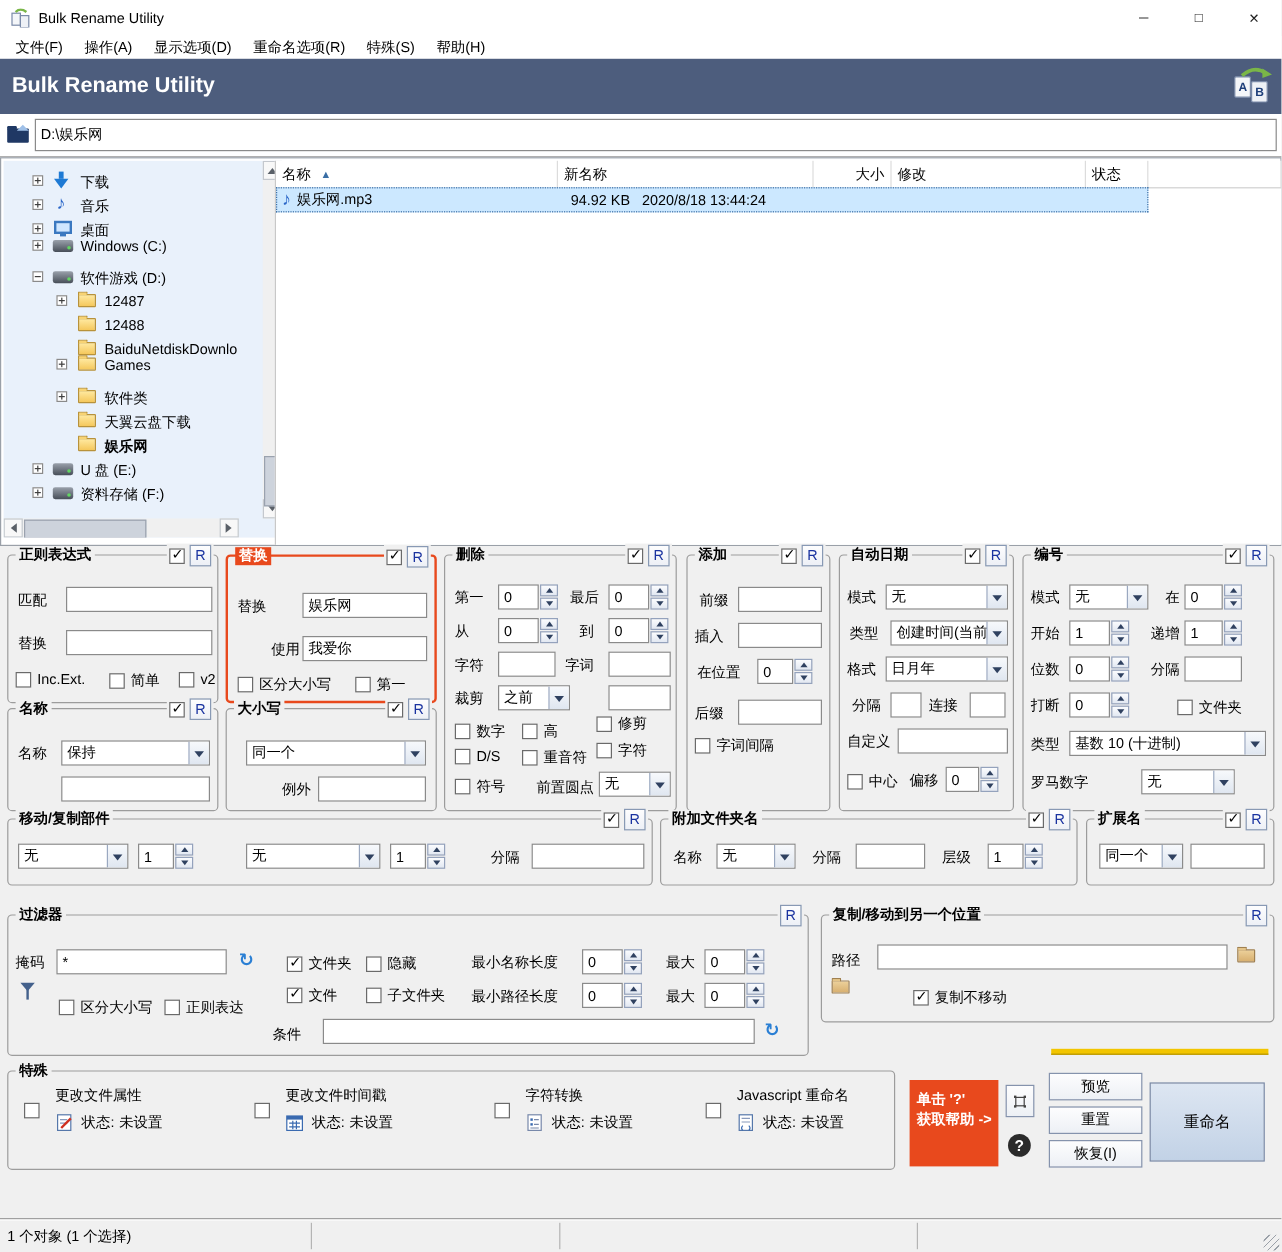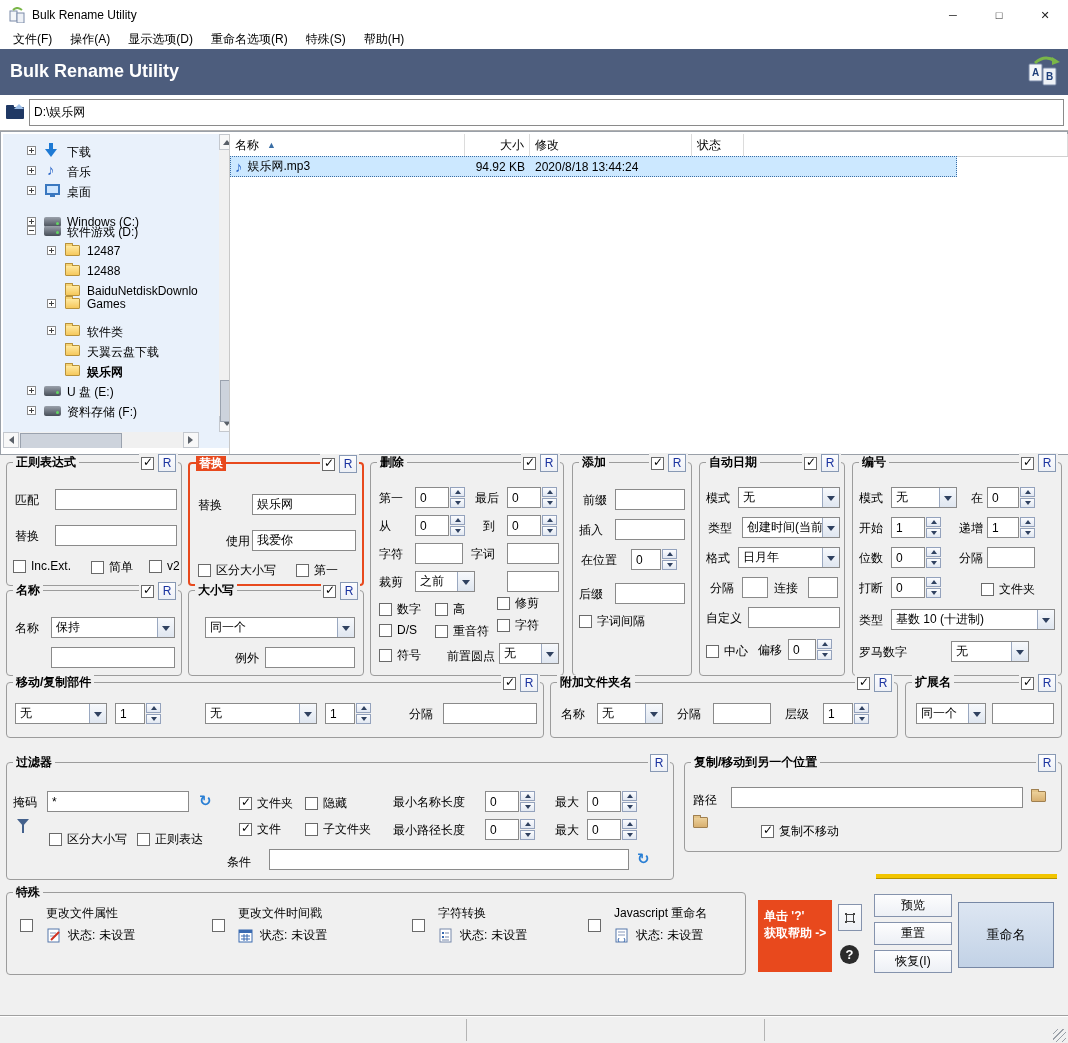--- a/index.html
+++ b/index.html
@@ -175,21 +175,21 @@
     <div class="titem" style="top:27px">
         <span class="exp plus" style="left:24px"></span>
         <span class="ico-mus" style="left:44px">♪</span>
         <span class="tl" style="left:64px">音乐</span>
       </div>
     <div class="titem" style="top:47px">
         <span class="exp plus" style="left:24px"></span>
         <span class="ico-desk" style="left:42px"></span>
         <span class="tl" style="left:64px">桌面</span>
       </div>
-    <div class="titem" style="top:78px">
+    <div class="titem" style="top:61px">
         <span class="exp plus" style="left:24px"></span>
         <span class="ico-drv" style="left:41px"></span>
         <span class="tl" style="left:64px">Windows (C:)</span>
       </div>
     <div class="titem" style="top:87px">
         <span class="exp" style="left:24px"></span>
         <span class="ico-drv" style="left:41px"></span>
         <span class="tl" style="left:64px">软件游戏 (D:)</span>
       </div>
     <div class="titem" style="top:107px">
@@ -253,20 +253,23 @@
         </span>
       <span class="thumb" style="left:17px;top:1px;width:100px;height:14px"></span>
     </div>
   </div>
 
   <div class="flist" style="border-left:1px solid #c8c8c8">
     <div class="fhead">
       <span class="hc" style="width:235px">
           <span>名称</span>
           <span class="sorticon">▲</span>
+        </span>
+      <span class="hc" style="width:213px">
+          <span>新名称</span>
         </span>
       <span class="hc" style="width:65px;justify-content:flex-end">
           <span>大小</span>
         </span>
       <span class="hc" style="width:162px">
           <span>修改</span>
         </span>
       <span class="hc" style="width:52px">
           <span>状态</span>
         </span>
@@ -807,16 +810,17 @@
       <rect x="9" y="9" width="2" height="2" fill="#444"></rect>
     </svg>
 </div>
 <span class="qmark" style="left:840px;top:945px">?</span>
 <div class="btn" style="left:874px;top:894px;width:78px;height:23px">预览</div>
 <div class="btn" style="left:874px;top:922px;width:78px;height:23px">重置</div>
 <div class="btn" style="left:874px;top:950px;width:78px;height:23px">恢复(I)</div>
 <div class="btn" style="left:958px;top:902px;width:96px;height:66px;background:linear-gradient(#dde6f2,#c2d2e6);border:1px solid #7788a5;font-size:13px">重命名</div>
 
 <div class="statusbar">
+  <span class="scell" style="left:0;width:253px">1 个对象 (1 个选择)</span>
   <span class="scell" style="left:253px;width:207px"></span>
   <span class="scell" style="left:460px;width:298px"></span>
   <span class="grip"></span>
 </div>
 
 </body></html>

